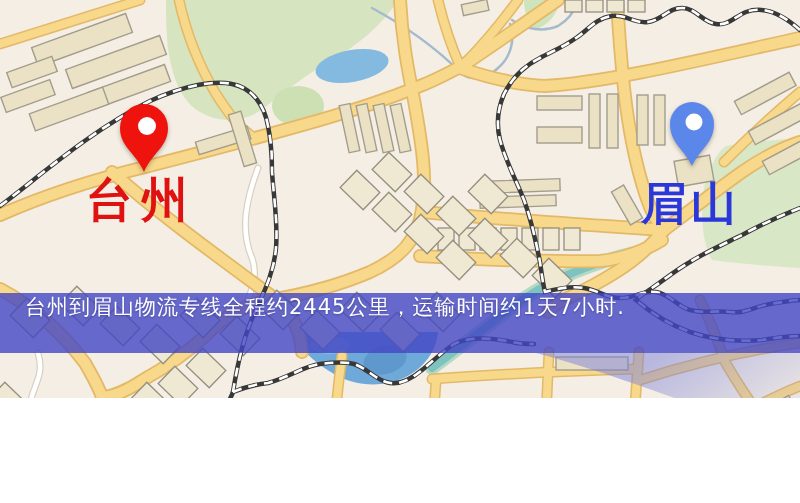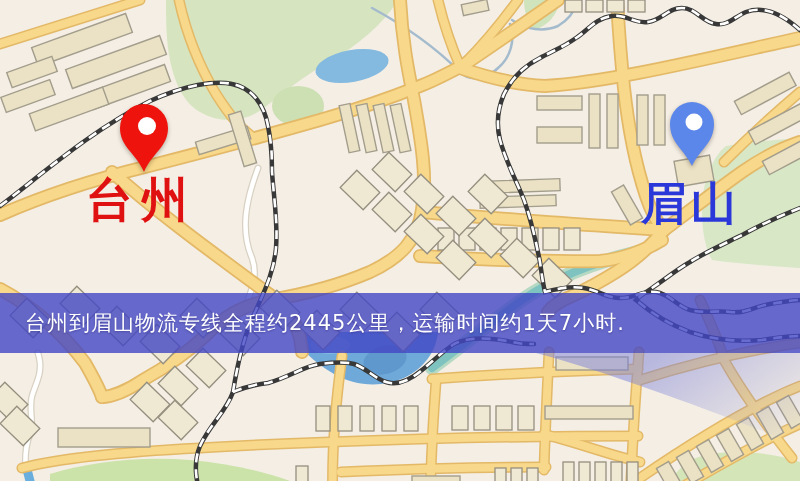--- a/index.html
+++ b/index.html
@@ -1,16 +1,16 @@
 <!DOCTYPE html>
 <html><head>
 <meta charset="utf-8">
 <style>
   html,body{margin:0;padding:0;background:#fff}
-  .stage{position:relative;width:800px;height:481px;overflow:hidden;
+  .stage{position:relative;width:800px;height:398px;overflow:hidden;
          font-family:"DejaVu Sans",sans-serif;background:#15803d}
   .stage svg{position:absolute;left:0;top:0;display:block}
 
   
   .road{fill:none;stroke-linecap:round;stroke-linejoin:round}
   .cas{stroke:#e3b968}
   .rd{stroke:#f8d88a}
   .wmainc{stroke-width:14}
   .wsecc{stroke-width:11}
   .wmainf{stroke-width:10.5}
@@ -31,21 +31,21 @@
   .rww{fill:none;stroke:#ffffff;stroke-width:2.6;stroke-dasharray:9 7}
 
   .pin-hole{fill:#ffffff}
   .pin{filter:drop-shadow(0 2px 2px rgba(60,40,20,.35))}
 
   .city-label{font-family:"DejaVu Serif",serif;font-weight:600}
   .lbl-origin{font-size:47px;letter-spacing:8px}
   .lbl-dest{font-size:45px;letter-spacing:5px}
 
   .banner{position:absolute;left:0;right:0;top:293px;height:60px;
-          display:flex;align-items:center;padding-left:25px;box-sizing:border-box}
+          display:flex;align-items:flex-start;padding-left:25px;box-sizing:border-box}
   .banner-text{color:#ffffff;font-size:21px;letter-spacing:1px;white-space:nowrap;
                text-shadow:0 1px 2px rgba(20,20,90,.35)}
 </style>
 </head>
 <body>
 
 <div class="stage">
 <svg width="800" height="503" viewBox="0 0 800 503" xmlns="http://www.w3.org/2000/svg">
   <defs>
     <linearGradient id="lav" gradientUnits="userSpaceOnUse" x1="660" y1="353" x2="745" y2="470">

